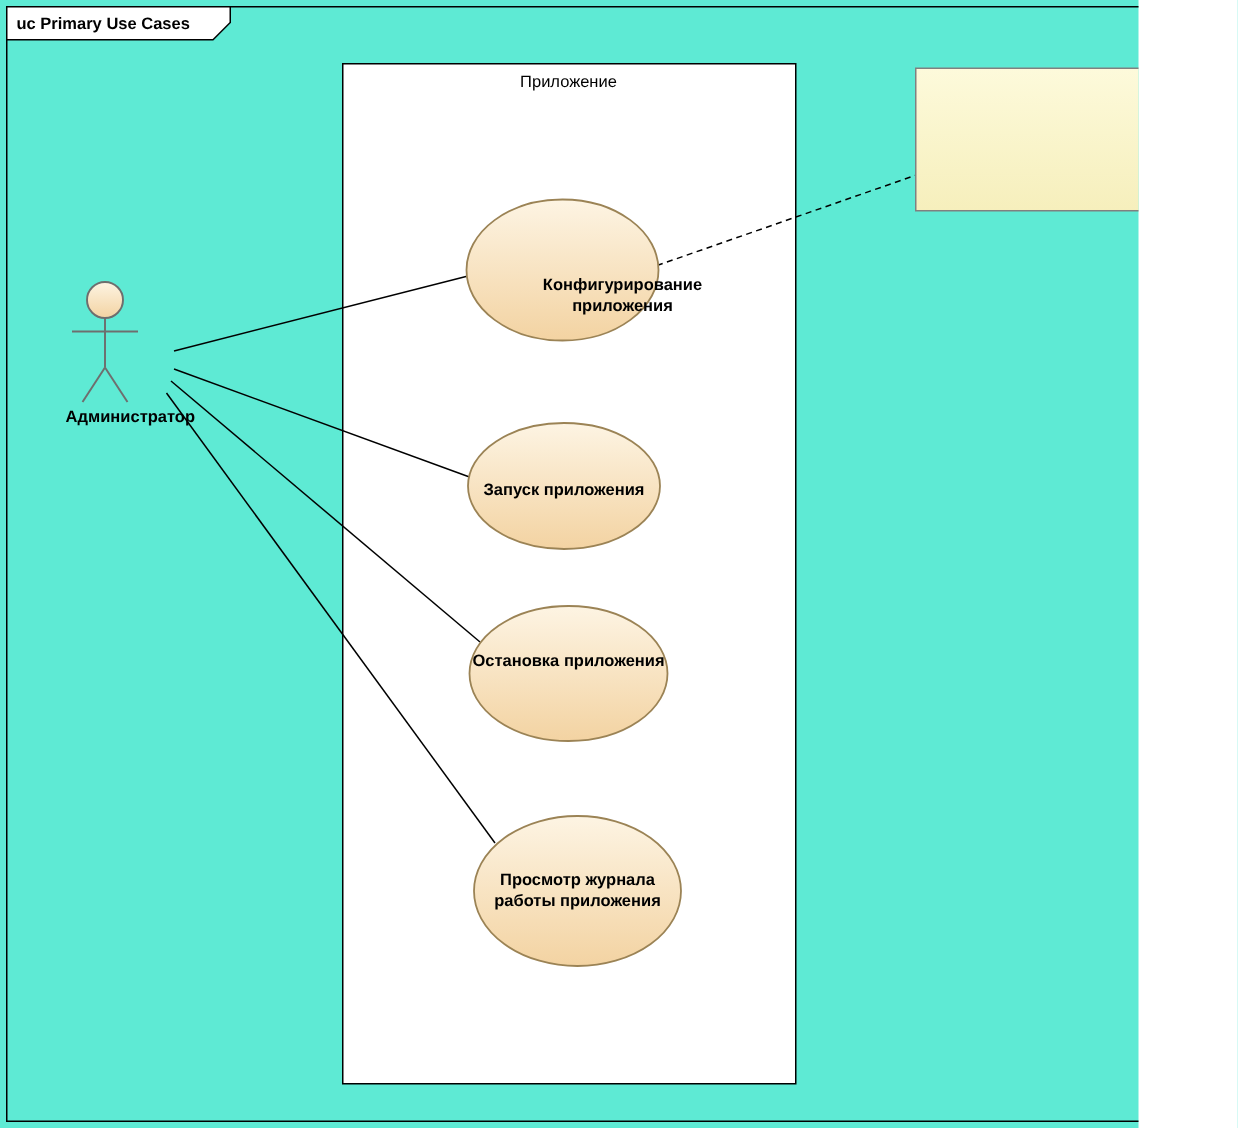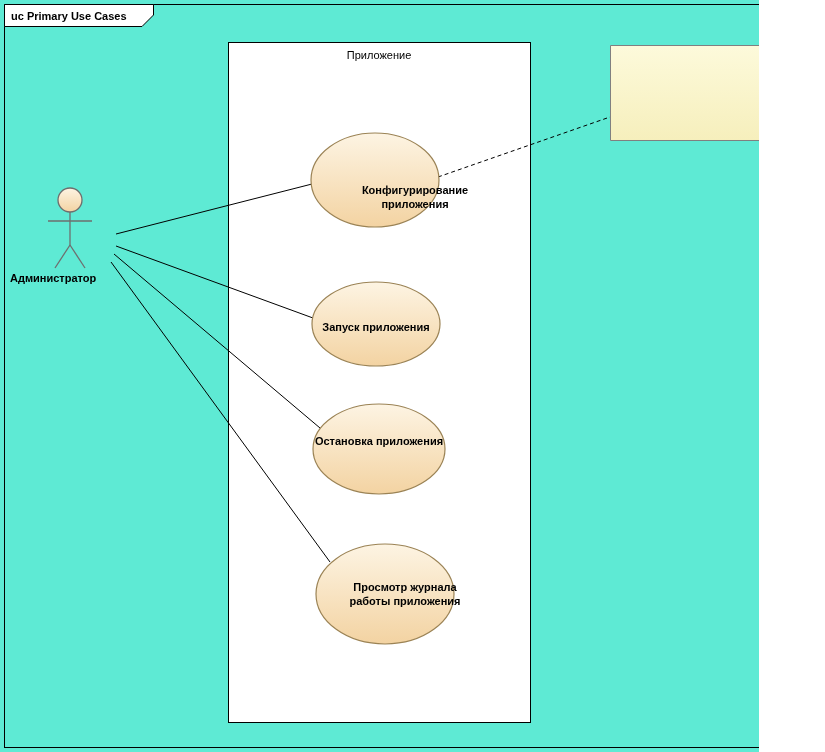--- a/index.html
+++ b/index.html
@@ -37,32 +37,32 @@
     left: 228px;
     top: 48px;
     width: 302px;
     text-align: center;
     font-size: 11px;
   }
   .actor-label {
     left: 10px;
     top: 271px;
     width: 120px;
-    text-align: left;
+    text-align: right;
     font-weight: bold;
   }
   .usecase-label {
     font-weight: bold;
     text-align: center;
     white-space: normal;
   }
   .uc-1 { left: 310px; top: 183px; width: 130px; margin-left: 40px; }
   .uc-2 { left: 310px; top: 320px; width: 132px; }
   .uc-3 { left: 314px; top: 434px; width: 130px; text-align: center; }
-  .uc-4 { left: 315px; top: 580px; width: 140px; padding-left: 20px; }
+  .uc-4 { left: 315px; top: 580px; width: 140px; }
   .note-text {
     left: 618px;
     top: 56px;
     width: 172px;
     font-size: 11px;
     line-height: 14px;
     white-space: normal;
     text-align: left;
   }
 </style>

